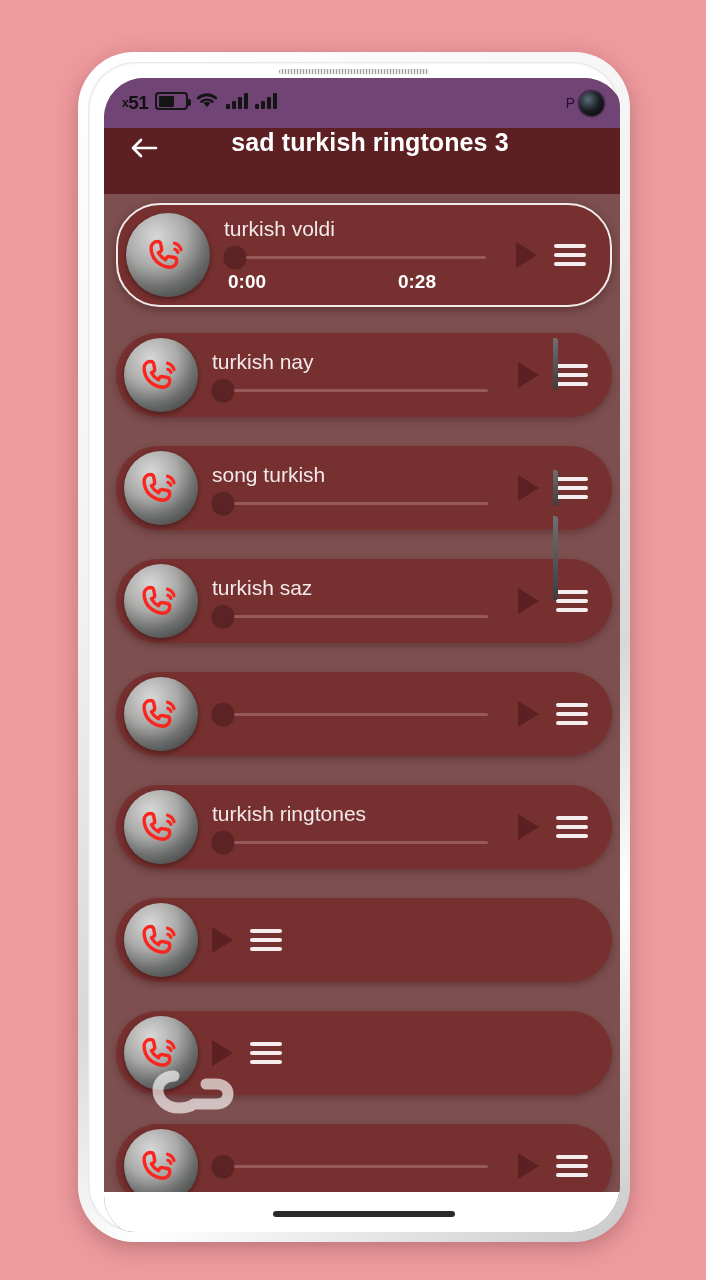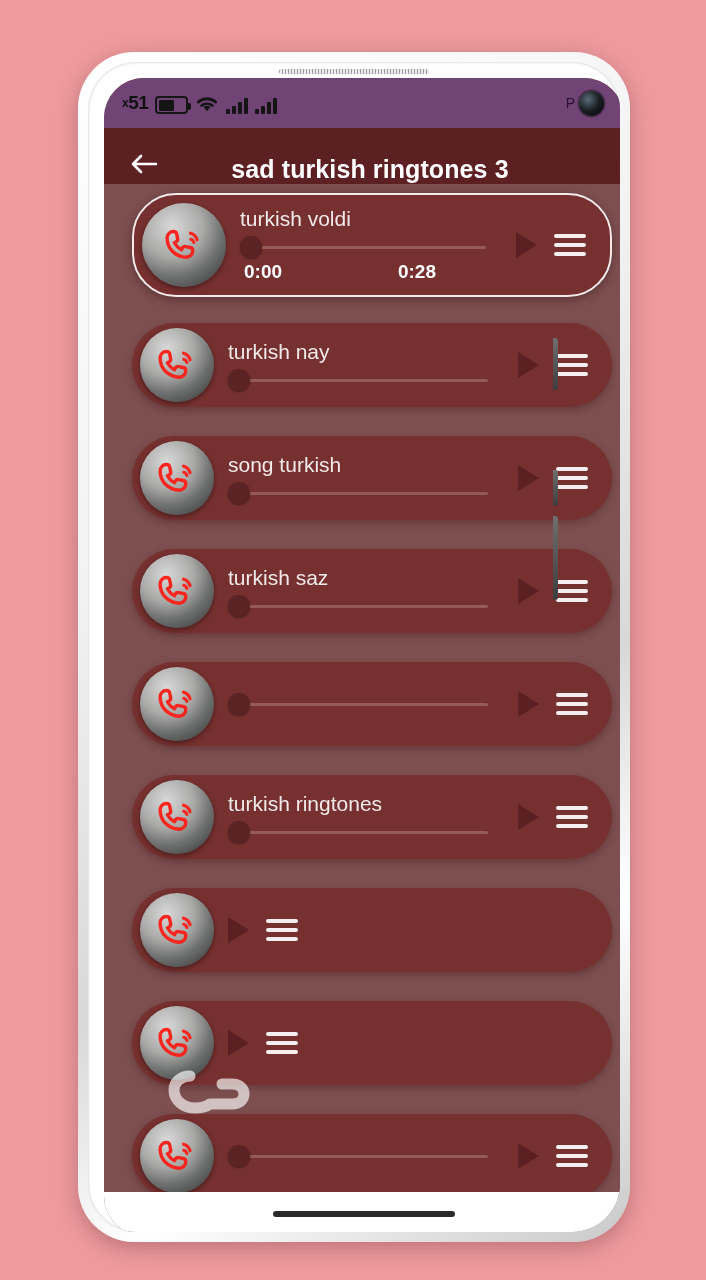--- a/index.html
+++ b/index.html
@@ -75,21 +75,21 @@
   
   .statusbar {
     height: 50px;
     background: #714476;
     display: flex;
     align-items: center;
     padding: 0 20px 0 18px;
     flex-shrink: 0;
     position: relative;
   }
-  .sb-left { display: flex; align-items: flex-end; gap: 7px; }
+  .sb-left { display: flex; align-items: flex-start; gap: 7px; }
   .sb-num {
     font-size: 19px; font-weight: 700; color: #111;
     letter-spacing: -0.5px;
   }
   .sb-num .x { font-size: 12px; vertical-align: 2px; }
   .battery {
     width: 33px; height: 18px;
     border: 2.5px solid #151515;
     border-radius: 4px;
     position: relative;
@@ -117,24 +117,24 @@
   }
   .sb-glyph { font-size: 14px; color: #2a1030; }
   .punchhole {
     width: 25px; height: 25px; border-radius: 50%;
     background: radial-gradient(circle at 36% 34%, #5b6b7a 0%, #1b2026 48%, #000 100%);
     box-shadow: 0 0 0 1.5px rgba(0,0,0,.35);
   }
 
   
   .appbar {
-    height: 56px;
+    height: 66px;
     background: #5c2022;
     display: flex;
-    align-items: flex-end;
+    align-items: flex-start;
     padding-left: 20px;
     flex-shrink: 0;
   }
   .back-arrow {
     width: 40px; height: 40px;
     display: flex; align-items: center; justify-content: center;
     cursor: pointer;
   }
   .appbar-title {
     flex: 1;
@@ -146,21 +146,20 @@
     letter-spacing: .1px;
   }
 
   
   .list {
     flex: 1;
     background: #7d4f4f;
     padding: 9px 0 0 0;
     overflow: hidden;
     position: relative;
-    margin-left: 16px;
   }
 
   .card {
     position: relative;
     height: 84px;
     margin: 0 12px 29px 12px;
     background: #76302f;
     border-radius: 44px;
     display: flex;
     align-items: center;

